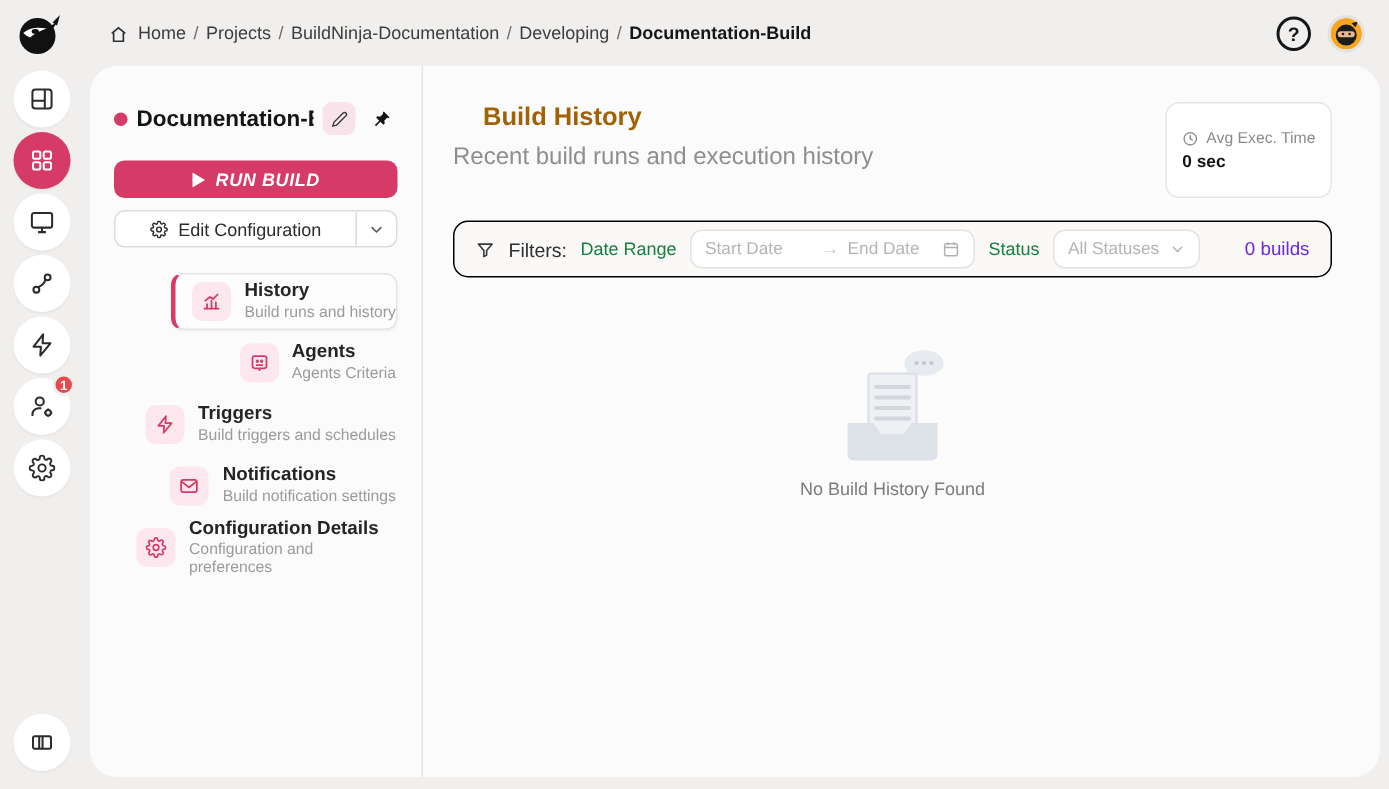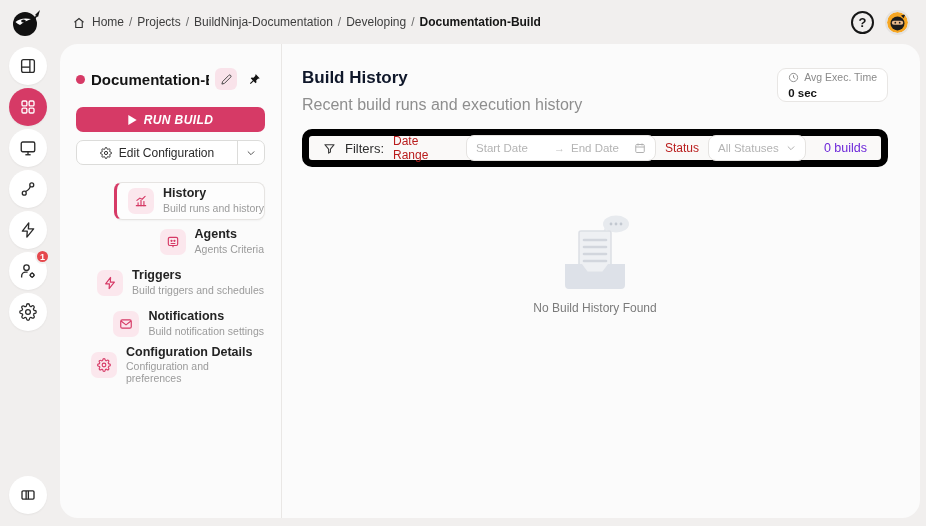--- a/index.html
+++ b/index.html
@@ -64,30 +64,30 @@
                       padding-left:11px; box-shadow:0 1px 2px rgba(0,0,0,0.04); }
   .menu-icon { width:26px; height:26px; border-radius:7px; background:#fbe7ed; color:#d63a66;
                display:flex; align-items:center; justify-content:center; flex:0 0 auto; }
   .menu-text { display:flex; flex-direction:column; gap:2px; }
   .menu-label { font-size:12.5px; font-weight:bold; color:#242424; line-height:1.1; }
   .menu-desc { font-size:10.5px; color:#9b9b9b; line-height:1.1; }
 
   
   .content { flex:1; position:relative; padding:24px 32px 0 20px; }
   .content-header { display:flex; justify-content:space-between; align-items:flex-start; }
-  .page-title { font-size:17px; font-weight:bold; color:#0f172a; }
+  .page-title { font-size:17px; font-weight:bold; color:#a16207;margin-left:20px; }
   .page-subtitle { margin-top:8px; font-size:16px; color:#8e8e8e; }
-  .avg-card { border:1px solid #e8e6e4; background:#fff; border-radius:9px; padding:2px 10px; min-width:94px; }
+  .avg-card { border:1px solid #e8e6e4; background:#fff; border-radius:9px; padding:17px 10px; min-width:94px; }
   .avg-row1 { display:flex; align-items:center; gap:5px; color:#8a8a8a; font-size:10.5px; }
   .avg-value { margin-top:4px; font-size:11.5px; font-weight:bold; color:#141414; }
 
-  .filters-bar { margin-top:15px; height:38px; background:#faf9f8; border:7px solid #000000; border-radius:10px;
+  .filters-bar { margin-top:15px; height:38px; background:#faf9f8; border:1px solid #000000; border-radius:10px;
                  display:flex; align-items:center; padding:0 14px; gap:9px; }
   .filters-label { font-size:13px; color:#2f2f2f; }
-  .filters-field-label { font-size:12px; color:#b91c1c; }
+  .filters-field-label { font-size:12px; color:#15803d; }
   .range-input { width:190px; height:26px; background:#fff; border:1px solid #e5e3e1; border-radius:8px;
                  display:flex; align-items:center; padding:0 9px; gap:6px; font-size:11.5px; color:#b4b4b4; cursor:text; }
   .range-start { width:72px; }
   .range-arrow { color:#c3c3c3; font-size:11px; }
   .range-end { flex:1; }
   .status-select { width:98px; height:26px; background:#fff; border:1px solid #e5e3e1; border-radius:8px;
                    display:flex; align-items:center; justify-content:space-between; padding:0 9px;
                    font-size:11.5px; color:#b4b4b4; cursor:pointer; }
   .flex-spacer { flex:1; }
   .builds-count { font-size:12.5px; color:#6d28d9;text-align:right; }

